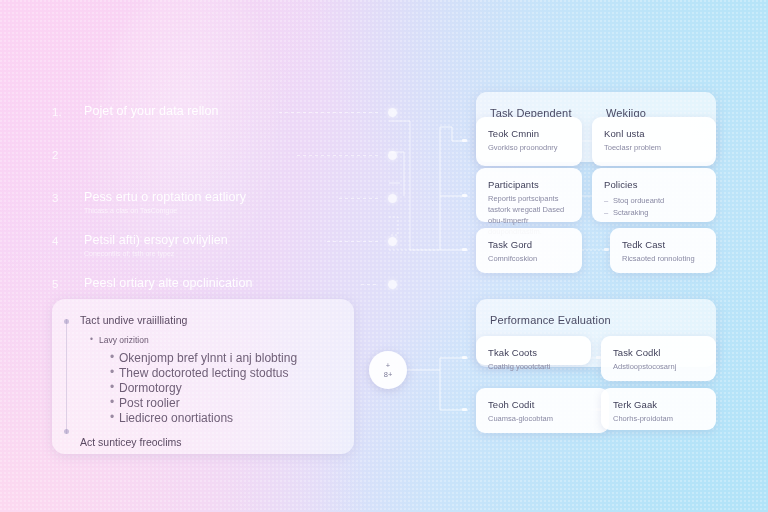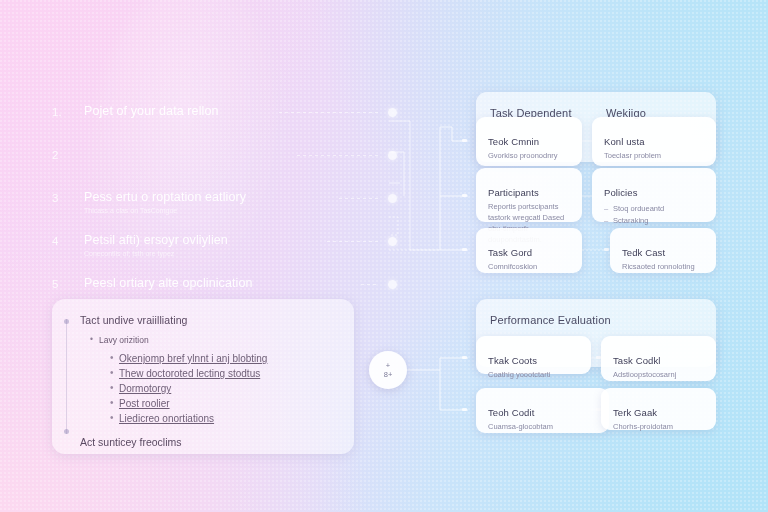--- a/index.html
+++ b/index.html
@@ -142,21 +142,21 @@
   }
 
   .panel-title.abs { position: absolute; left: 14px; top: 14px; }
 
   
   .card {
     position: absolute;
     border-radius: 9px;
     background: rgba(255,255,255,.93);
     box-shadow: 0 2px 8px rgba(130,125,175,.18);
-    padding: 19px 12px;
+    padding: 11px 12px;
   }
   .card-title {
     font-size: 9.5px;
     color: #40405a;
     line-height: 12px;
     white-space: nowrap;
     filter: blur(.45px);
     letter-spacing: .1px;
   }
   .card-sub {
@@ -230,27 +230,26 @@
     position: relative;
     filter: blur(.5px);
   }
   .note-l2 > li:before {
     content: "•";
     position: absolute; left: 0; top: -1px;
     color: #8f7f98;
   }
   .note-l3 { list-style: none; margin: 4px 0 0 11px; }
   .note-l3 > li {
-    font-size: 10px;
+    font-size: 12px;
     color: #6f5f77;
     line-height: 15px;
     padding-left: 9px;
     position: relative;
     filter: blur(.5px);
-    text-decoration: underline;
   }
   .note-l3 > li:before {
     content: "•";
     position: absolute; left: 0; top: -1px;
     color: #9a8aa2;
   }
   .note-foot {
     margin-top: 9px;
     font-size: 10.5px;
     color: #5a4a62;

